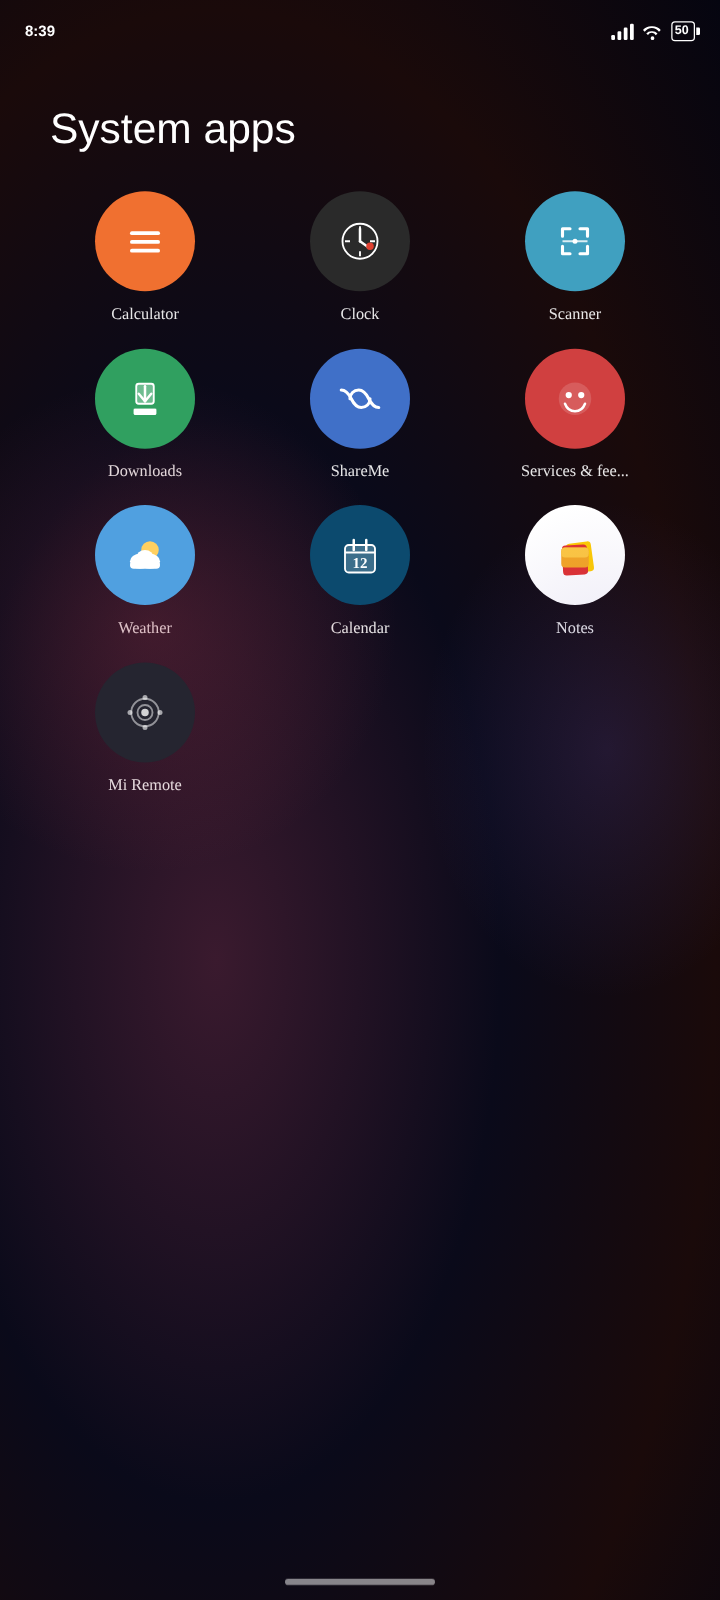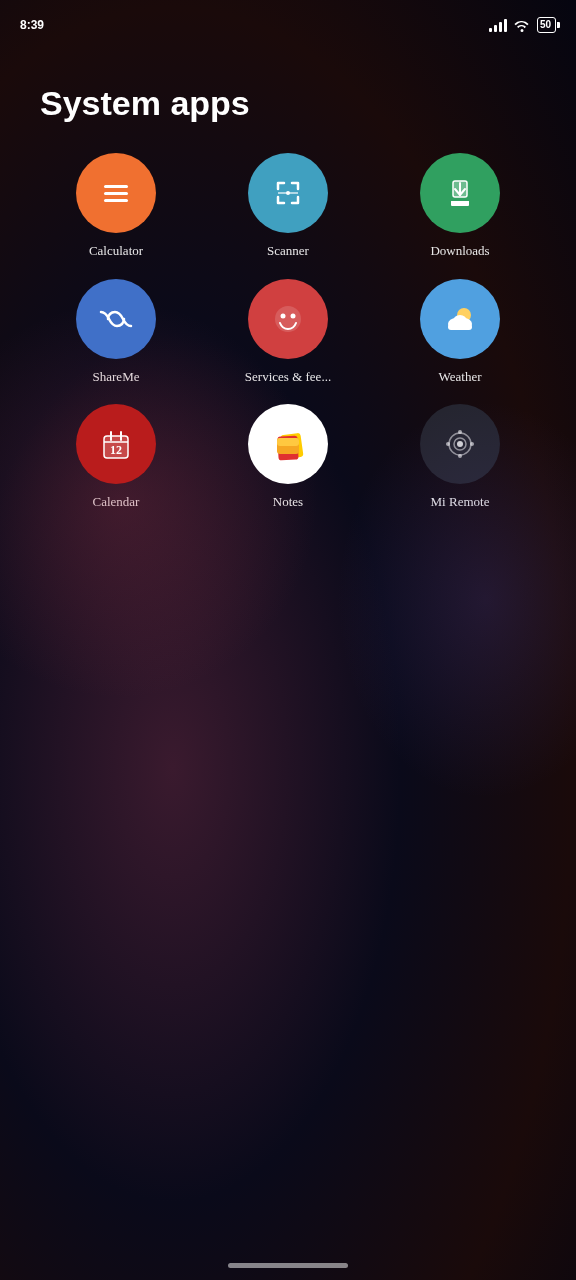--- a/index.html
+++ b/index.html
@@ -87,21 +87,21 @@
       transform: translateY(-50%);
       width: 3px;
       height: 6px;
       background: white;
       border-radius: 0 1px 1px 0;
     }
 
     
     .page-title {
       font-size: 34px;
-      font-weight: 700;
+      font-weight: 400;
       color: white;
       padding: 40px 40px 30px 40px;
     }
 
     
     .app-grid {
       display: grid;
       grid-template-columns: repeat(3, 1fr);
       gap: 20px 0;
       padding: 0 30px 40px 30px;
@@ -166,21 +166,21 @@
     
     .icon-services {
       background: #d04040;
     }
     
     .icon-weather {
       background: #50a0e0;
     }
     
     .icon-calendar {
-      background: #b91c1c;
+      background: #0c4a6e;
     }
     
     .icon-notes {
       background: white;
     }
     
     .icon-miremote {
       background: #252530;
     }
     
@@ -238,20 +238,38 @@
     <div class="app-icon icon-calculator">
       <svg viewBox="0 0 44 44" fill="none">
         <rect x="10" y="14" width="24" height="3" rx="1.5" fill="white"></rect>
         <rect x="10" y="21" width="24" height="3" rx="1.5" fill="white"></rect>
         <rect x="10" y="28" width="24" height="3" rx="1.5" fill="white"></rect>
       </svg>
     </div>
     <span class="app-label">Calculator</span>
   </div>
 
+  <div class="app-item">
+    <div class="app-icon icon-clock">
+      <svg viewBox="0 0 44 44" fill="none">
+        <circle cx="22" cy="22" r="14" stroke="white" stroke-width="1.5" fill="none"></circle>
+        <line x1="22" y1="10" x2="22" y2="14" stroke="white" stroke-width="1.5"></line>
+        <line x1="34" y1="22" x2="30" y2="22" stroke="white" stroke-width="1.5"></line>
+        <line x1="22" y1="34" x2="22" y2="30" stroke="white" stroke-width="1.5"></line>
+        <line x1="10" y1="22" x2="14" y2="22" stroke="white" stroke-width="1.5"></line>
+
+        <line x1="22" y1="22" x2="22" y2="12" stroke="white" stroke-width="2" stroke-linecap="round"></line>
+
+        <line x1="22" y1="22" x2="29" y2="27" stroke="white" stroke-width="2" stroke-linecap="round"></line>
+
+        <circle cx="30" cy="26" r="3" fill="#e04030"></circle>
+      </svg>
+    </div>
+    <span class="app-label">Clock</span>
+  </div>
 
 
   <div class="app-item">
     <div class="app-icon icon-scanner">
       <svg viewBox="0 0 44 44" fill="none">
 
         <path d="M12 18v-6h6" stroke="white" stroke-width="2.5" stroke-linecap="round" stroke-linejoin="round" fill="none"></path>
         <path d="M32 18v-6h-6" stroke="white" stroke-width="2.5" stroke-linecap="round" stroke-linejoin="round" fill="none"></path>
         <path d="M12 26v6h6" stroke="white" stroke-width="2.5" stroke-linecap="round" stroke-linejoin="round" fill="none"></path>
         <path d="M32 26v6h-6" stroke="white" stroke-width="2.5" stroke-linecap="round" stroke-linejoin="round" fill="none"></path>

